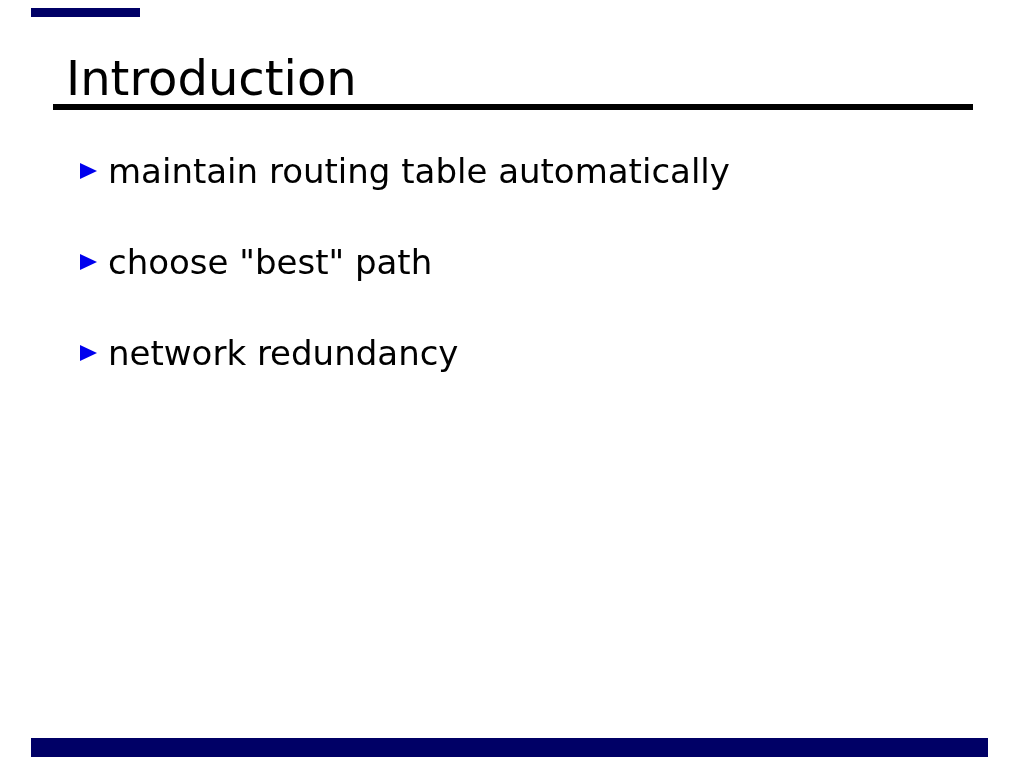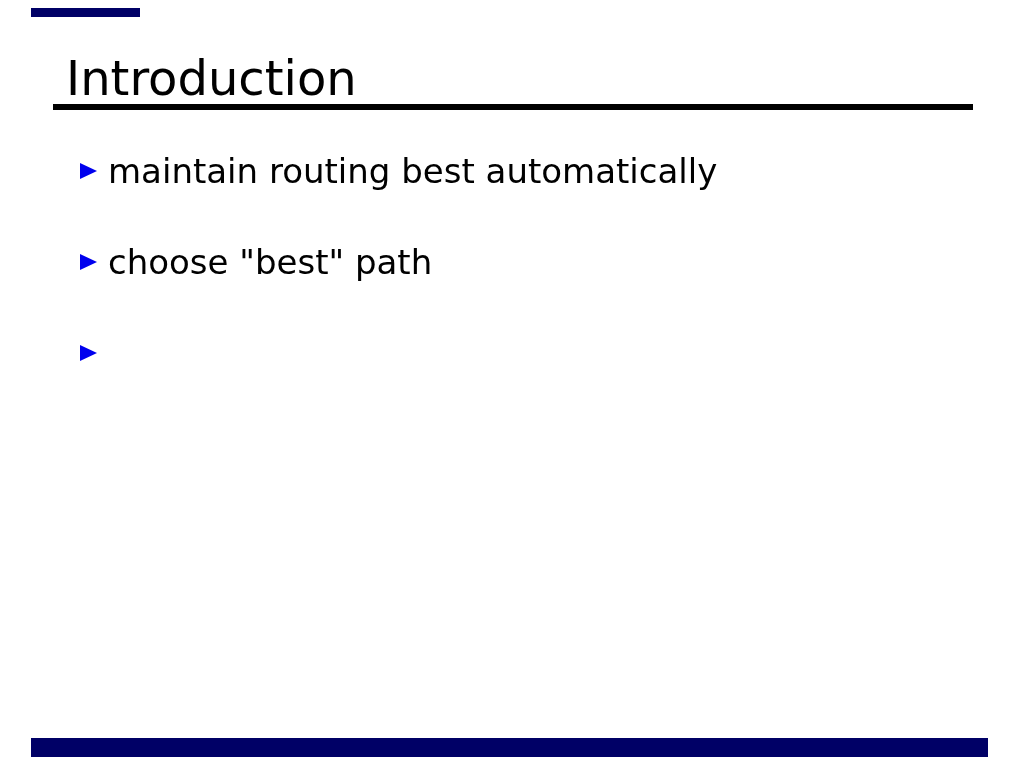--- a/index.html
+++ b/index.html
@@ -90,26 +90,27 @@
 <div class="slide">
 
   <div class="progress-bar-top"></div>
 
   <h1 class="slide-title">Introduction</h1>
   <div class="title-underline"></div>
 
   <ul class="bullet-list">
     <li class="bullet-item">
       <span class="bullet-marker"></span>
-      <span class="bullet-text">maintain routing best automatically</span>
+      <span class="bullet-text">maintain routing table automatically</span>
     </li>
     <li class="bullet-item">
       <span class="bullet-marker"></span>
       <span class="bullet-text">choose "best" path</span>
     </li>
     <li class="bullet-item">
       <span class="bullet-marker"></span>
+      <span class="bullet-text">network redundancy</span>
     </li>
   </ul>
 
   <div class="footer-bar"></div>
 
 </div>
 
 </body></html>

